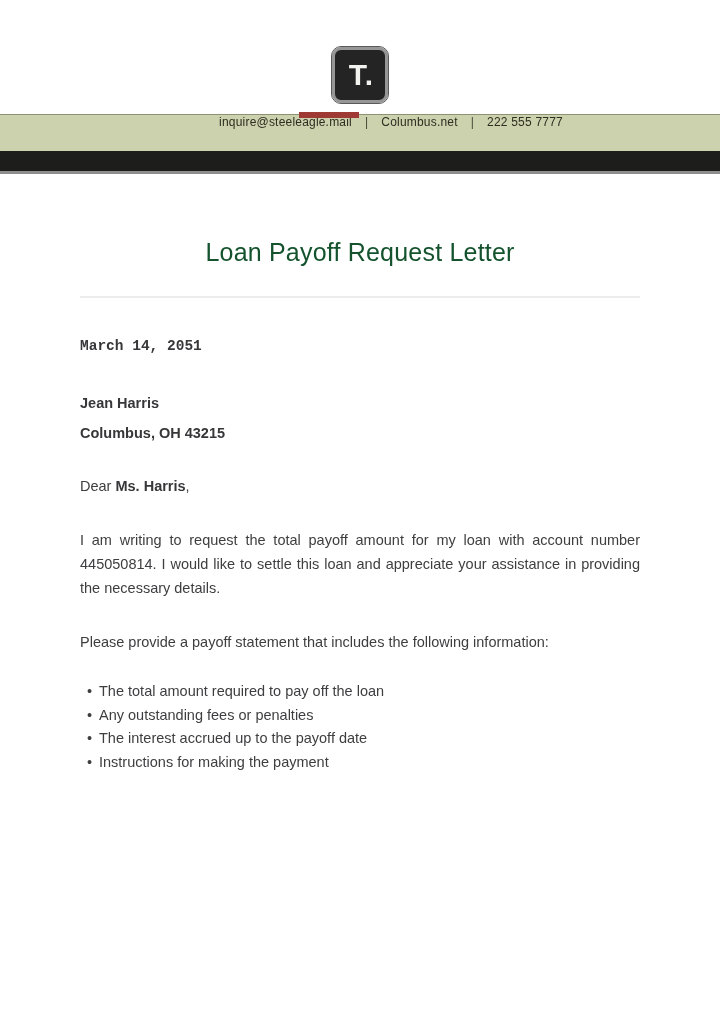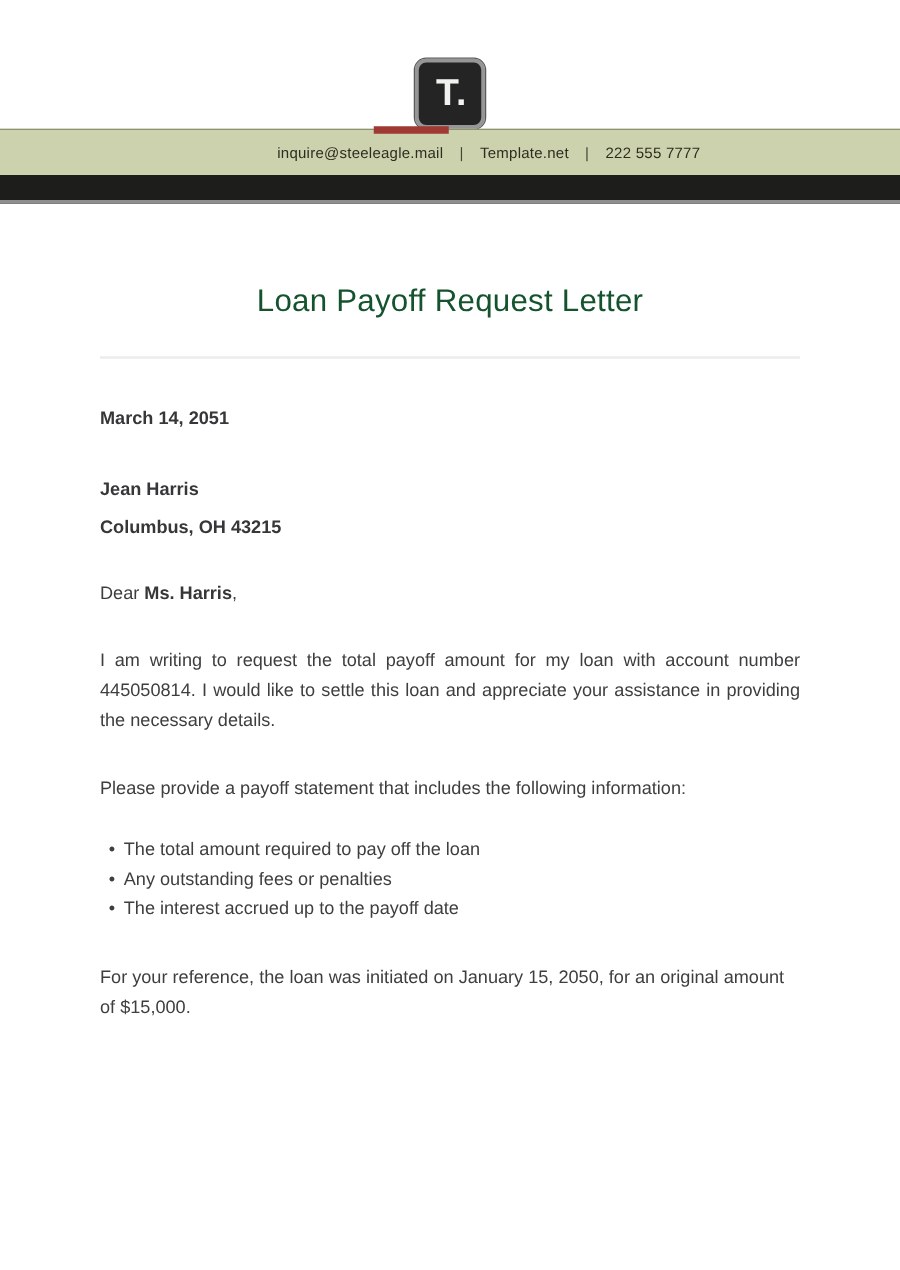--- a/index.html
+++ b/index.html
@@ -36,26 +36,27 @@
   }
   .logo-text {
     color: #f2f2ee;
     font-size: 30px;
     font-weight: 800;
     line-height: 1;
     padding-left: 3px;
     letter-spacing: 1px;
   }
   .contact-bar {
+    margin-top: 11px;
     height: 36px;
     background: #cdd2ae;
     border-top: 1px solid #8f9173;
     position: relative;
     display: flex;
-    align-items: center;
+    align-items: flex-start;
     justify-content: center;
     padding-left: 62px;
     gap: 13px;
     font-size: 12px;
     color: #2d2d20;
     letter-spacing: 0.2px;
   }
   .accent {
     position: absolute;
     top: -3px;
@@ -87,21 +88,21 @@
     letter-spacing: 0.2px;
   }
   .divider {
     border: none;
     height: 2px;
     background: #ececec;
     margin: 28px 0 0 0;
   }
   p { margin: 0; line-height: 24px; }
   .bold { font-weight: 700; color: #37373a; }
-  .date-line { margin-top: 36px; }
+  .date-line { margin-top: 36px; font-family: Liberation Mono, monospace; }
   .recipient { margin-top: 30px; }
   .recipient p { line-height: 30px; }
   .salutation { margin-top: 26px; }
   .salutation strong { color: #37373a; }
   .para { margin-top: 30px; }
   .justified { text-align: justify; }
   ul.bullets {
     margin: 26px 0 0 0;
     padding: 0;
     list-style: none;
@@ -126,21 +127,21 @@
   <header>
     <div class="logo-row">
       <div class="logo">
         <span class="logo-text">T.</span>
       </div>
     </div>
     <div class="contact-bar">
       <div class="accent"></div>
       <span>inquire@steeleagle.mail</span>
       <span class="contact-sep">|</span>
-      <span>Template.net</span>
+      <span>Columbus.net</span>
       <span class="contact-sep">|</span>
       <span>222 555 7777</span>
     </div>
     <div class="black-bar"></div>
   </header>
 
   <main class="content">
     <h1 class="title">Loan Payoff Request Letter</h1>
     <hr class="divider">
 
@@ -154,18 +155,18 @@
     <p class="salutation"><span>Dear </span><strong>Ms. Harris</strong><span>,</span></p>
 
     <p class="para justified">I am writing to request the total payoff amount for my loan with account number 445050814. I would like to settle this loan and appreciate your assistance in providing the necessary details.</p>
 
     <p class="para">Please provide a payoff statement that includes the following information:</p>
 
     <ul class="bullets">
         <li>The total amount required to pay off the loan</li>
         <li>Any outstanding fees or penalties</li>
         <li>The interest accrued up to the payoff date</li>
+        <li>Instructions for making the payment</li>
       </ul>
 
-    <p class="para">For your reference, the loan was initiated on January 15, 2050, for an original amount of $15,000.</p>
   </main>
 
 </div>
 
 </body></html>

